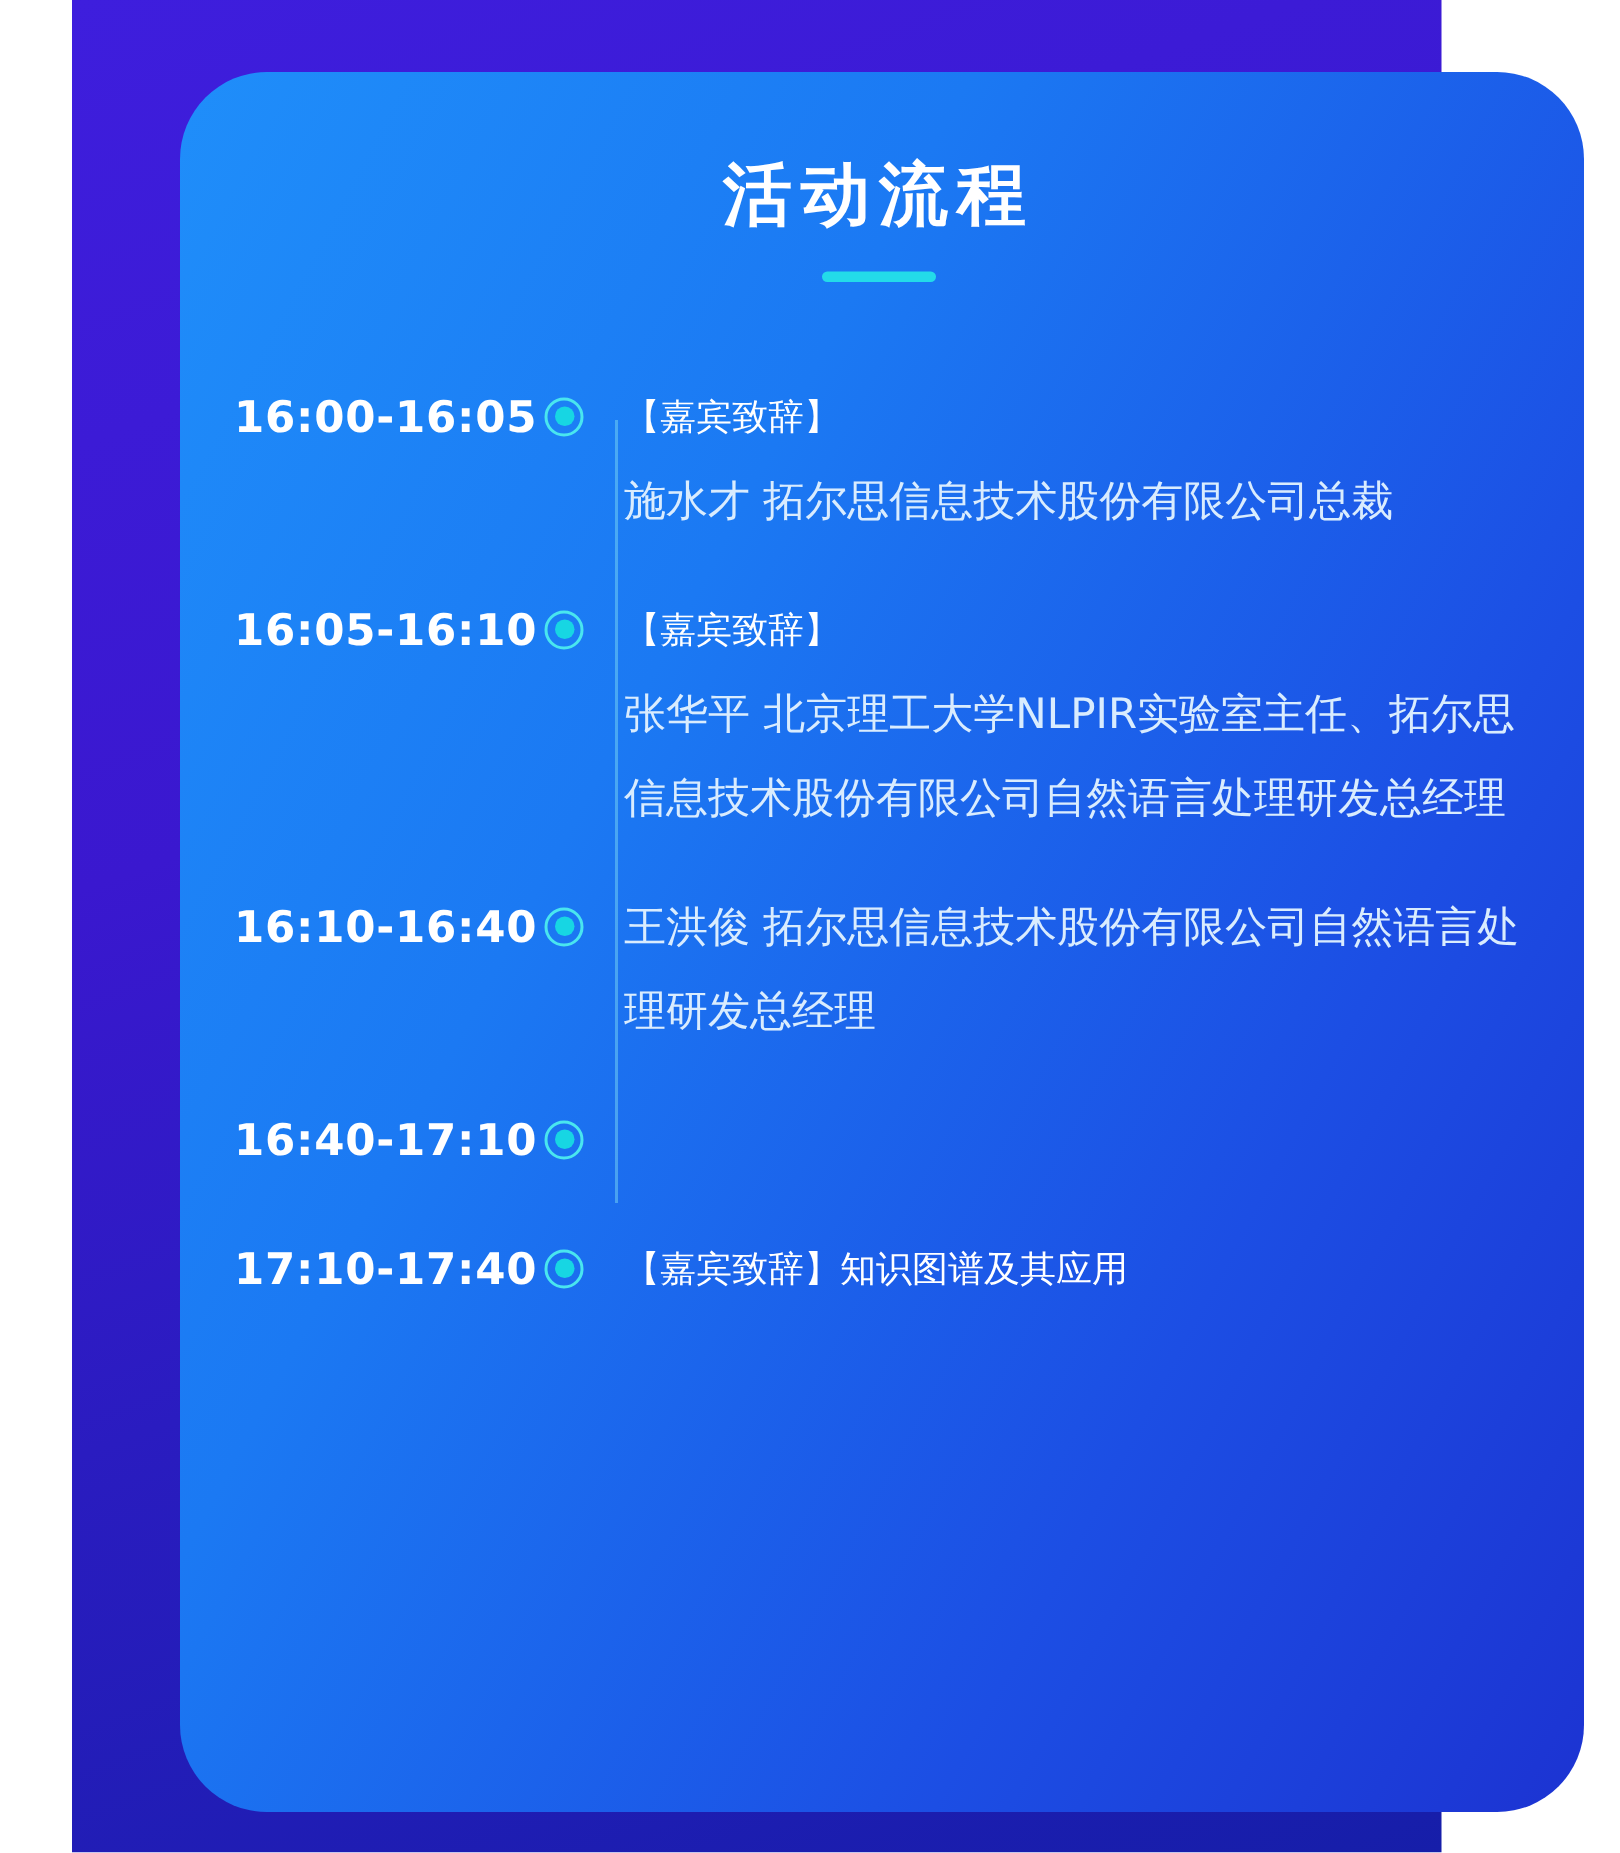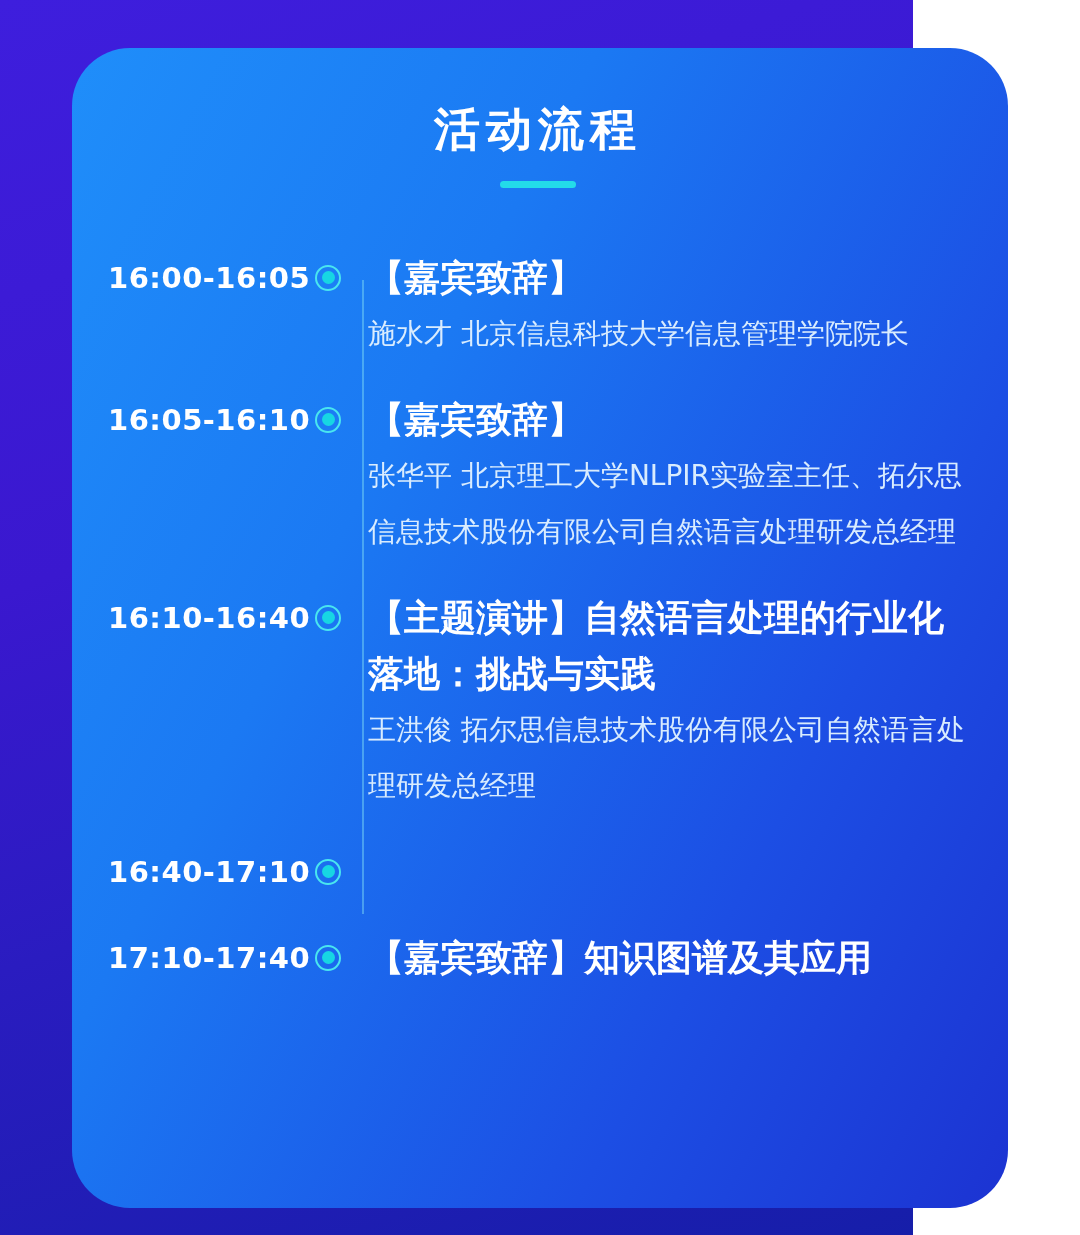--- a/index.html
+++ b/index.html
@@ -8,20 +8,21 @@
     width: 1080px;
     height: 1235px;
     overflow: hidden;
     font-family: "DejaVu Sans", "Liberation Sans", sans-serif;
   }
   .page-bg {
     position: relative;
     width: 913px;
     height: 1235px;
     background: linear-gradient(160deg, #3e1edd 0%, #3a18cf 38%, #2a1cc0 62%, #161ea9 100%);
+    margin-left: 48px;
   }
   .card {
     position: absolute;
     left: 72px;
     top: 48px;
     width: 936px;
     height: 1160px;
     border-radius: 58px;
     background: linear-gradient(118deg, #1f8efa 0%, #1b79f3 34%, #1c4ee4 72%, #1c33d2 100%);
     box-sizing: border-box;
@@ -94,22 +95,22 @@
     border-radius: 50%;
     background: #17d6e3;
   }
   .event-content {
     flex: 1 1 auto;
     max-width: 608px;
     padding-left: 10px;
   }
   .event-title {
     color: #ffffff;
-    font-size: 36px;
-    font-weight: bold;
+    font-size: 24px;
+    font-weight: normal;
     line-height: 56px;
   }
   .event-speaker {
     color: #d9ecfe;
     font-size: 28px;
     font-weight: normal;
     line-height: 56px;
   }
 </style>
 </head>
@@ -126,21 +127,21 @@
 
       <div class="event-row">
         <div class="event-time">16:00-16:05</div>
         <div class="dot-col">
           <div class="timeline-dot">
               <div class="dot-inner"></div>
             </div>
         </div>
         <div class="event-content">
           <div class="event-title">【嘉宾致辞】</div>
-          <div class="event-speaker">施水才 北京信息科技大学信息管理学院院长</div>
+          <div class="event-speaker">施水才 拓尔思信息技术股份有限公司总裁</div>
         </div>
       </div>
 
       <div class="event-row">
         <div class="event-time">16:05-16:10</div>
         <div class="dot-col">
           <div class="timeline-dot">
               <div class="dot-inner"></div>
             </div>
         </div>
@@ -151,21 +152,20 @@
       </div>
 
       <div class="event-row">
         <div class="event-time">16:10-16:40</div>
         <div class="dot-col">
           <div class="timeline-dot">
               <div class="dot-inner"></div>
             </div>
         </div>
         <div class="event-content">
-          <div class="event-title">【主题演讲】自然语言处理的行业化落地：挑战与实践</div>
           <div class="event-speaker">王洪俊 拓尔思信息技术股份有限公司自然语言处理研发总经理</div>
         </div>
       </div>
 
       <div class="event-row">
         <div class="event-time">16:40-17:10</div>
         <div class="dot-col">
           <div class="timeline-dot">
               <div class="dot-inner"></div>
             </div>

